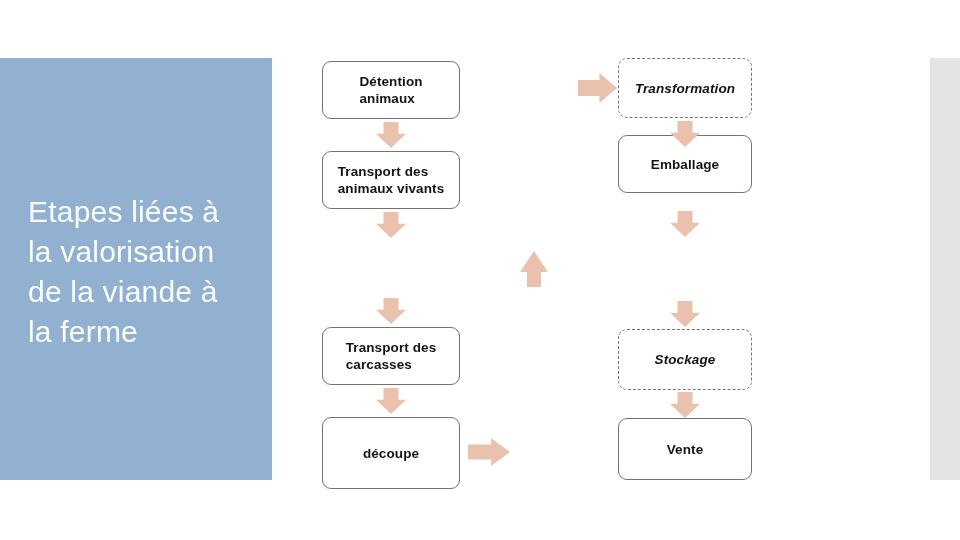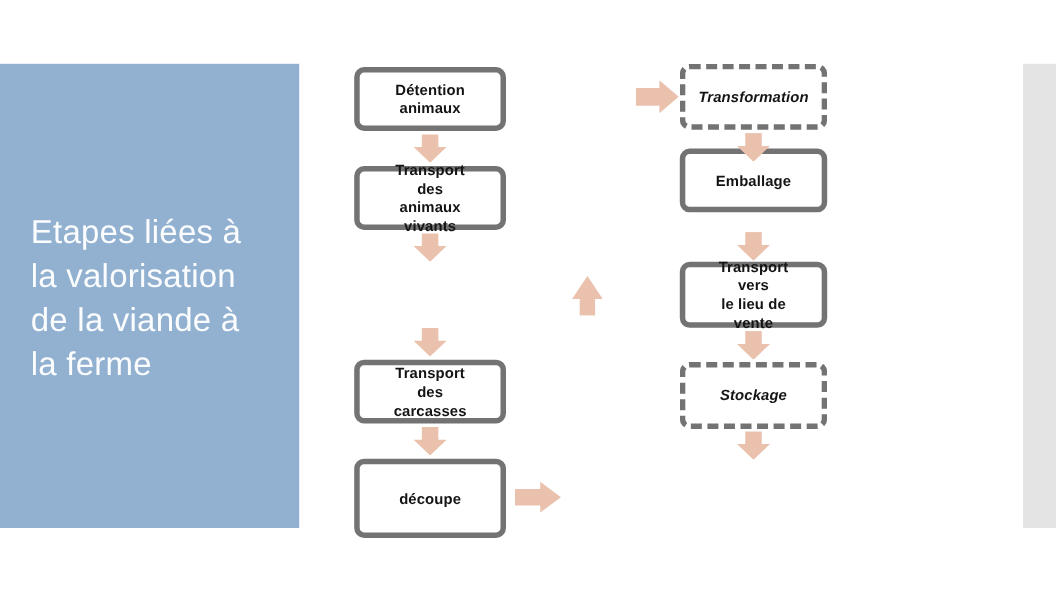--- a/index.html
+++ b/index.html
@@ -15,25 +15,25 @@
     position:absolute; left:28px; top:192px; width:235px;
     font-size:30px; line-height:40px; font-weight:400;
     color:#fbfcfd; white-space:pre-line; letter-spacing:0.2px;
   }
   .right-accent-bar {
     position:absolute; left:930px; top:58px; width:30px; height:422px;
     background:#e4e4e4;
   }
   .fbox {
     position:absolute; box-sizing:border-box; background:#ffffff;
-    border:5px solid #737373; border-radius:9px;
+    border:1px solid #737373; border-radius:9px;
     display:flex; align-items:center; justify-content:center;
-    text-align:center; font-size:13.5px; font-weight:600; color:#141414;
+    text-align:left; font-size:13.5px; font-weight:600; color:#141414;
     line-height:17px; white-space:pre-line; letter-spacing:0.1px;
-    padding:2px 20px;
+    padding:2px 4px;
   }
   .fbox.dashed { border-style:dashed;font-style:italic; }
   .col-left  { left:322px; width:138px; }
   .col-right { left:618px; width:134px; }
   .lb1 { top:61px;  height:58px; }
   .lb2 { top:151px; height:58px; }
   .lb3 { top:241px; height:54px; }
   .lb4 { top:327px; height:58px; }
   .lb5 { top:417px; height:72px; }
   .rb1 { top:58px;  height:60px; }
@@ -75,23 +75,22 @@
   <div class="fbox col-left lb1">Détention
 animaux</div>
   <div class="fbox col-left lb2">Transport des
 animaux vivants</div>
   <div class="fbox col-left lb4">Transport des
 carcasses</div>
   <div class="fbox col-left lb5">découpe</div>
 
   <div class="fbox col-right rb1 dashed">Transformation</div>
   <div class="fbox col-right rb2">Emballage</div>
-  <div class="fbox col-right rb3">Transport vers
-le lieu de vente</div>
   <div class="fbox col-right rb4 dashed">Stockage</div>
+  <div class="fbox col-right rb5">Vente</div>
 
   <div class="arrow arrow-down al al1"></div>
   <div class="arrow arrow-down al al2"></div>
   <div class="arrow arrow-down al al3"></div>
   <div class="arrow arrow-down al al4"></div>
 
   <div class="arrow arrow-down ar ar1"></div>
   <div class="arrow arrow-down ar ar2"></div>
   <div class="arrow arrow-down ar ar3"></div>
   <div class="arrow arrow-down ar ar4"></div>

